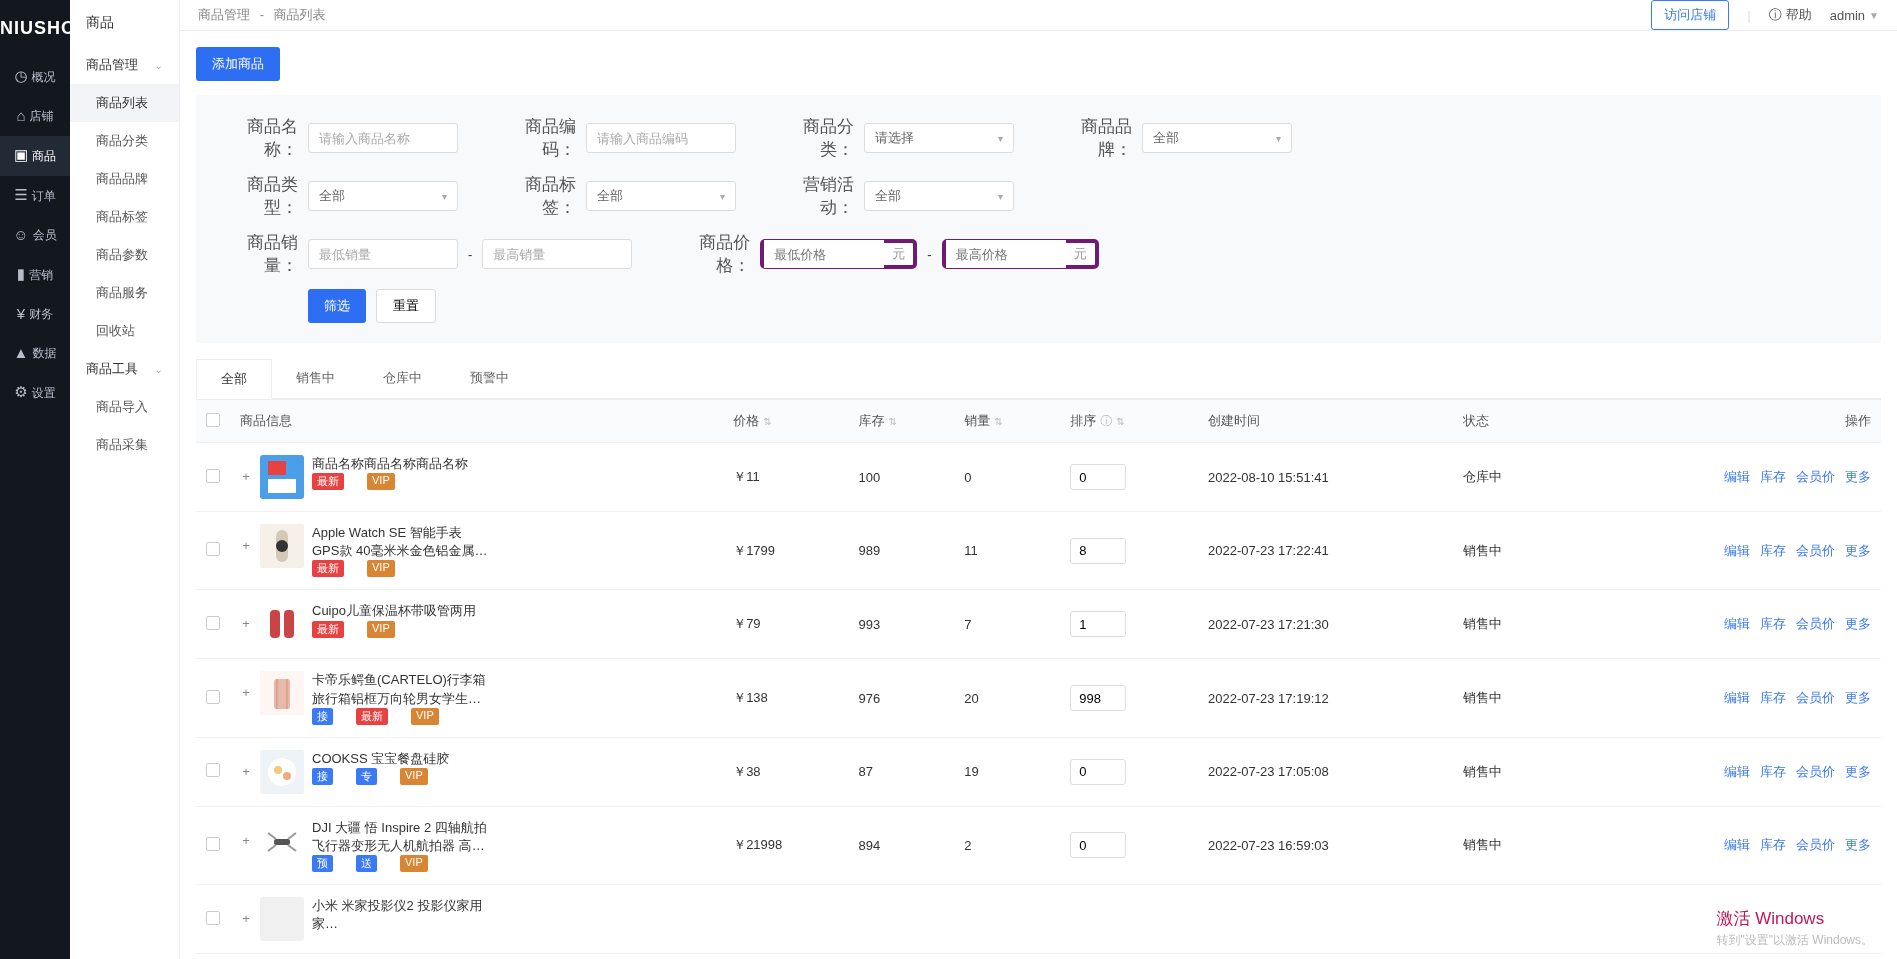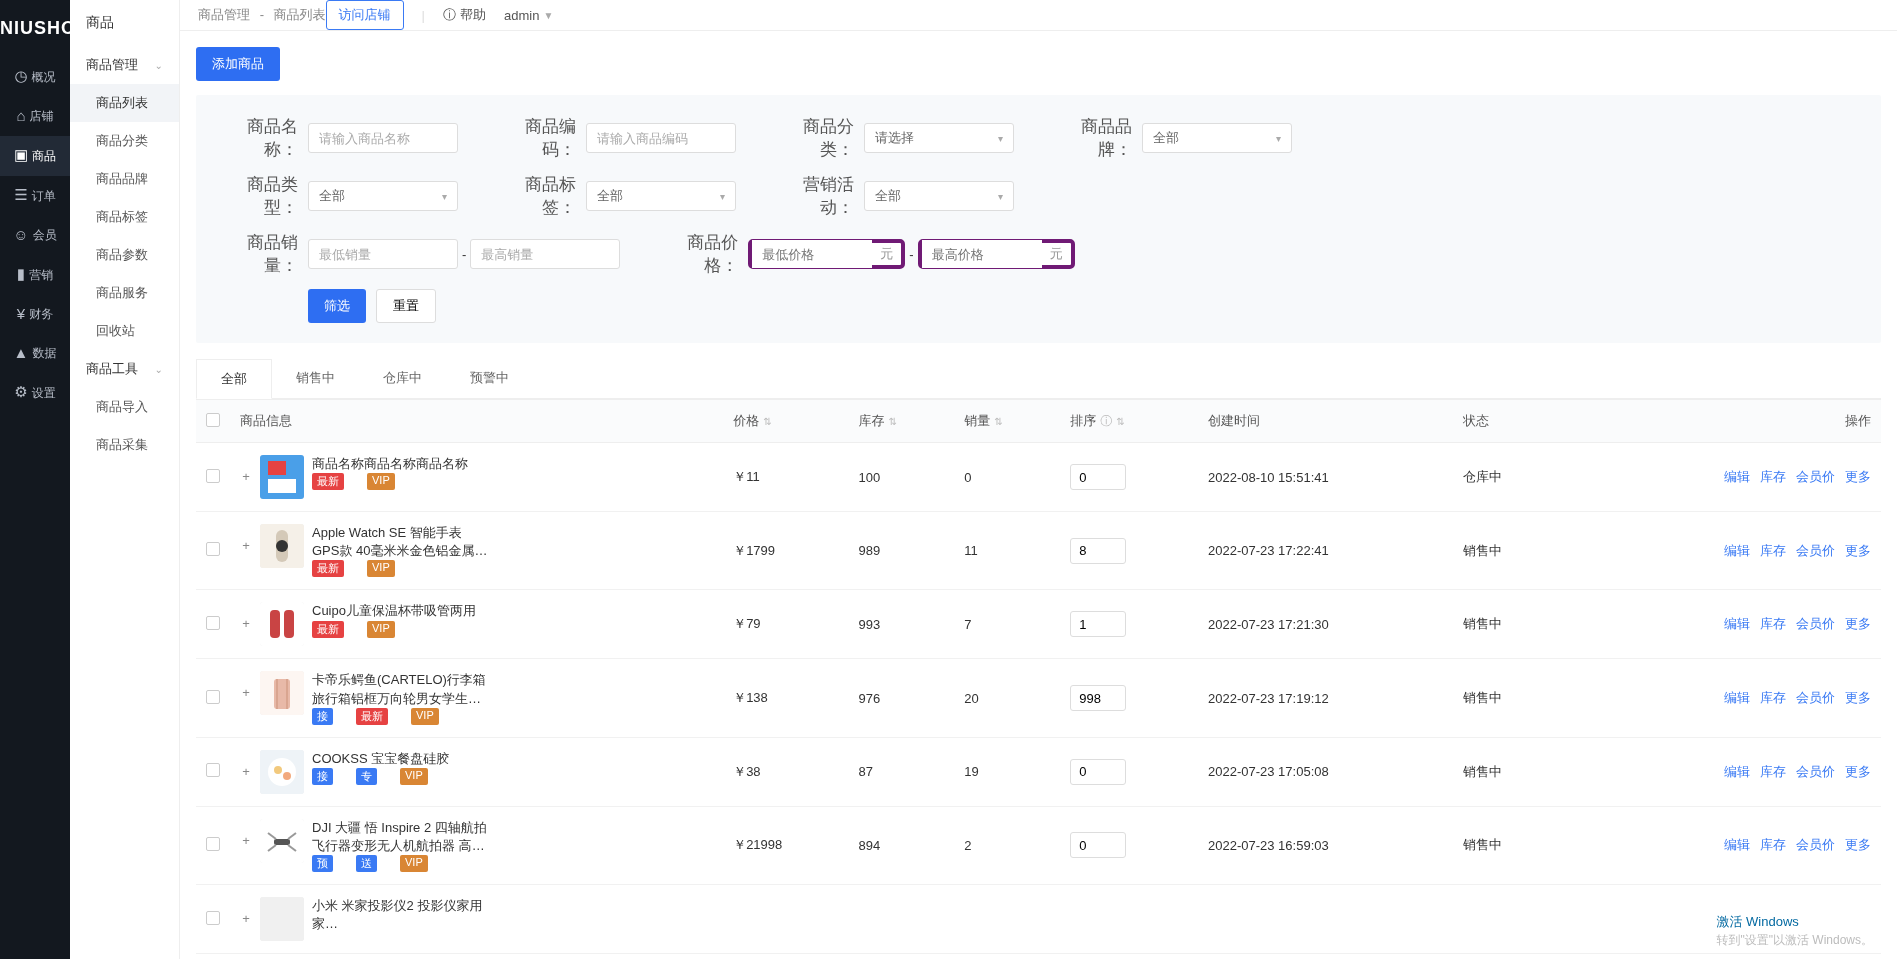--- a/index.html
+++ b/index.html
@@ -11,39 +11,39 @@
 .nav-dark .item.active { background: #222a36; color: #fff; }
 .nav-dark .item .ico { display: block; font-size: 15px; margin-bottom: 2px; }
 .nav-dark .item .lbl { font-size: 12px; }
 .nav-dark .item .row1 { display:flex; align-items:center; justify-content:center; gap:4px; }
 .nav-light { width: 110px; background: #fff; border-right: 1px solid #eee; }
 .nav-light .title { padding: 14px 16px; font-size: 14px; font-weight: 500; }
 .nav-light .cat { padding: 10px 16px; display: flex; justify-content: space-between; align-items: center; cursor: pointer; font-size: 13px; }
 .nav-light .sub { padding: 10px 16px 10px 26px; cursor: pointer; font-size: 13px; color: #555; }
 .nav-light .sub.active { background: #f2f4f7; color: #333; }
 .main { flex: 1; display: flex; flex-direction: column; overflow:auto; position:relative;}
-.topbar { height: 46px; display: flex; align-items: center; padding: 0 18px; border-bottom: 1px solid #eee; }
+.topbar { height: 46px; display: flex; align-items: center; padding: 0 18px; border-bottom: 1px solid #eee; justify-content: space-between; }
 .crumb { color: #888; font-size: 13px; }
 .crumb .sep { margin: 0 6px; }
 .top-right { display: flex; align-items: center; gap: 18px; }
 .btn-outline { border: 1px solid #3a7af4; color: #3a7af4; background: #fff; padding: 5px 12px; border-radius: 3px; cursor: pointer; font-size: 13px; }
 .link-small { color: #555; cursor: pointer; display: flex; align-items: center; gap: 4px; }
 .user { color: #555; cursor: pointer; display: flex; align-items: center; gap: 4px; }
 .content { padding: 16px; background: #fff; }
 .btn-primary { background: #2e6ef2; color: #fff; border: none; padding: 8px 16px; border-radius: 3px; cursor: pointer; font-size: 13px; }
 .btn-default { background: #fff; border: 1px solid #ddd; padding: 7px 16px; border-radius: 3px; cursor: pointer; font-size: 13px; }
 .filter-panel { background: #f7f9fb; padding: 20px 24px; margin-top: 14px; border-radius: 2px; }
 .frow { display: flex; flex-wrap: wrap; gap: 0; margin-bottom: 12px; }
 .fcell { display: flex; align-items: center; margin-right: 40px; }
 .flabel { width: 78px; text-align: right; color: #555; margin-right: 10px; font-size: 17px; }
 .inp, .sel { height: 30px; border: 1px solid #ddd; border-radius: 3px; padding: 0 10px; font-size: 13px; background: #fff; color: #333; }
 .inp { width: 150px; }
 .sel { width: 150px; display: flex; align-items: center; justify-content: space-between; cursor: pointer; color: #666; }
 .inp::placeholder { color: #aaa; }
-.range { display: flex; align-items: center; gap: 4px; }
+.range { display: flex; align-items: center; gap: 10px; }
 .range .inp { width: 150px; }
 .unit-input { display:flex; align-items:center; border:4px solid #701a75; border-radius:5px; background:#fff; height:30px; }
 .unit-input input { border:none; outline:none; height:28px; padding:0 10px; width:120px; font-size:13px; }
 .unit-input .unit { padding:0 8px; color:#999; font-size:13px; }
 .filter-actions { margin-left: 88px; display: flex; gap: 10px; margin-top:8px;}
 .tabs { display: flex; margin-top: 16px; border-bottom: 1px solid #eee; }
 .tab { padding: 10px 24px; cursor: pointer; color: #666; background: #fff; }
 .tab.active { color: #333; border: 1px solid #eee; border-bottom: 1px solid #fff; margin-bottom: -1px; background: #fff; }
 .bulk-row { display: flex; align-items: center; gap: 12px; padding: 14px 10px; }
 .bulk-row .cb { margin-right: 6px; }
@@ -63,21 +63,21 @@
 .b-orange { background: #d98634; }
 .b-blue { background: #3a7af4; }
 .sortinp { width: 56px; height: 26px; border: 1px solid #ddd; border-radius: 3px; text-align: left; padding: 0 8px; font-size: 13px; }
 .actions a { color: #3a7af4; margin-left: 10px; cursor: pointer; font-size: 13px; text-decoration:none;}
 .actions { text-align: right; white-space: nowrap;}
 .sort-icon { color: #bbb; margin-left: 4px; font-size: 10px; }
 .help-icon { color: #bbb; margin-left: 4px; font-size: 12px; }
 .cb { width: 14px; height: 14px; border: 1px solid #ccc; display: inline-block; cursor: pointer; border-radius:2px; background:#fff;}
 .caret { font-size:10px; color:#aaa; }
 .watermark { position:absolute; right:24px; bottom:10px; color:#bcbcbc; font-size:12px; text-align:left; line-height:1.5; pointer-events:none;}
-.watermark .t { font-size:13px; color:#0369a1;}
+.watermark .t { font-size:17px; color:#be185d;}
 </style>
 </head>
 <body>
 
 <div class="layout">
   <div class="nav-dark">
     <div class="logo">NIUSHOP</div>
     <div id="nav-dark-items">
         <div class="item">
           <div class="row1">

